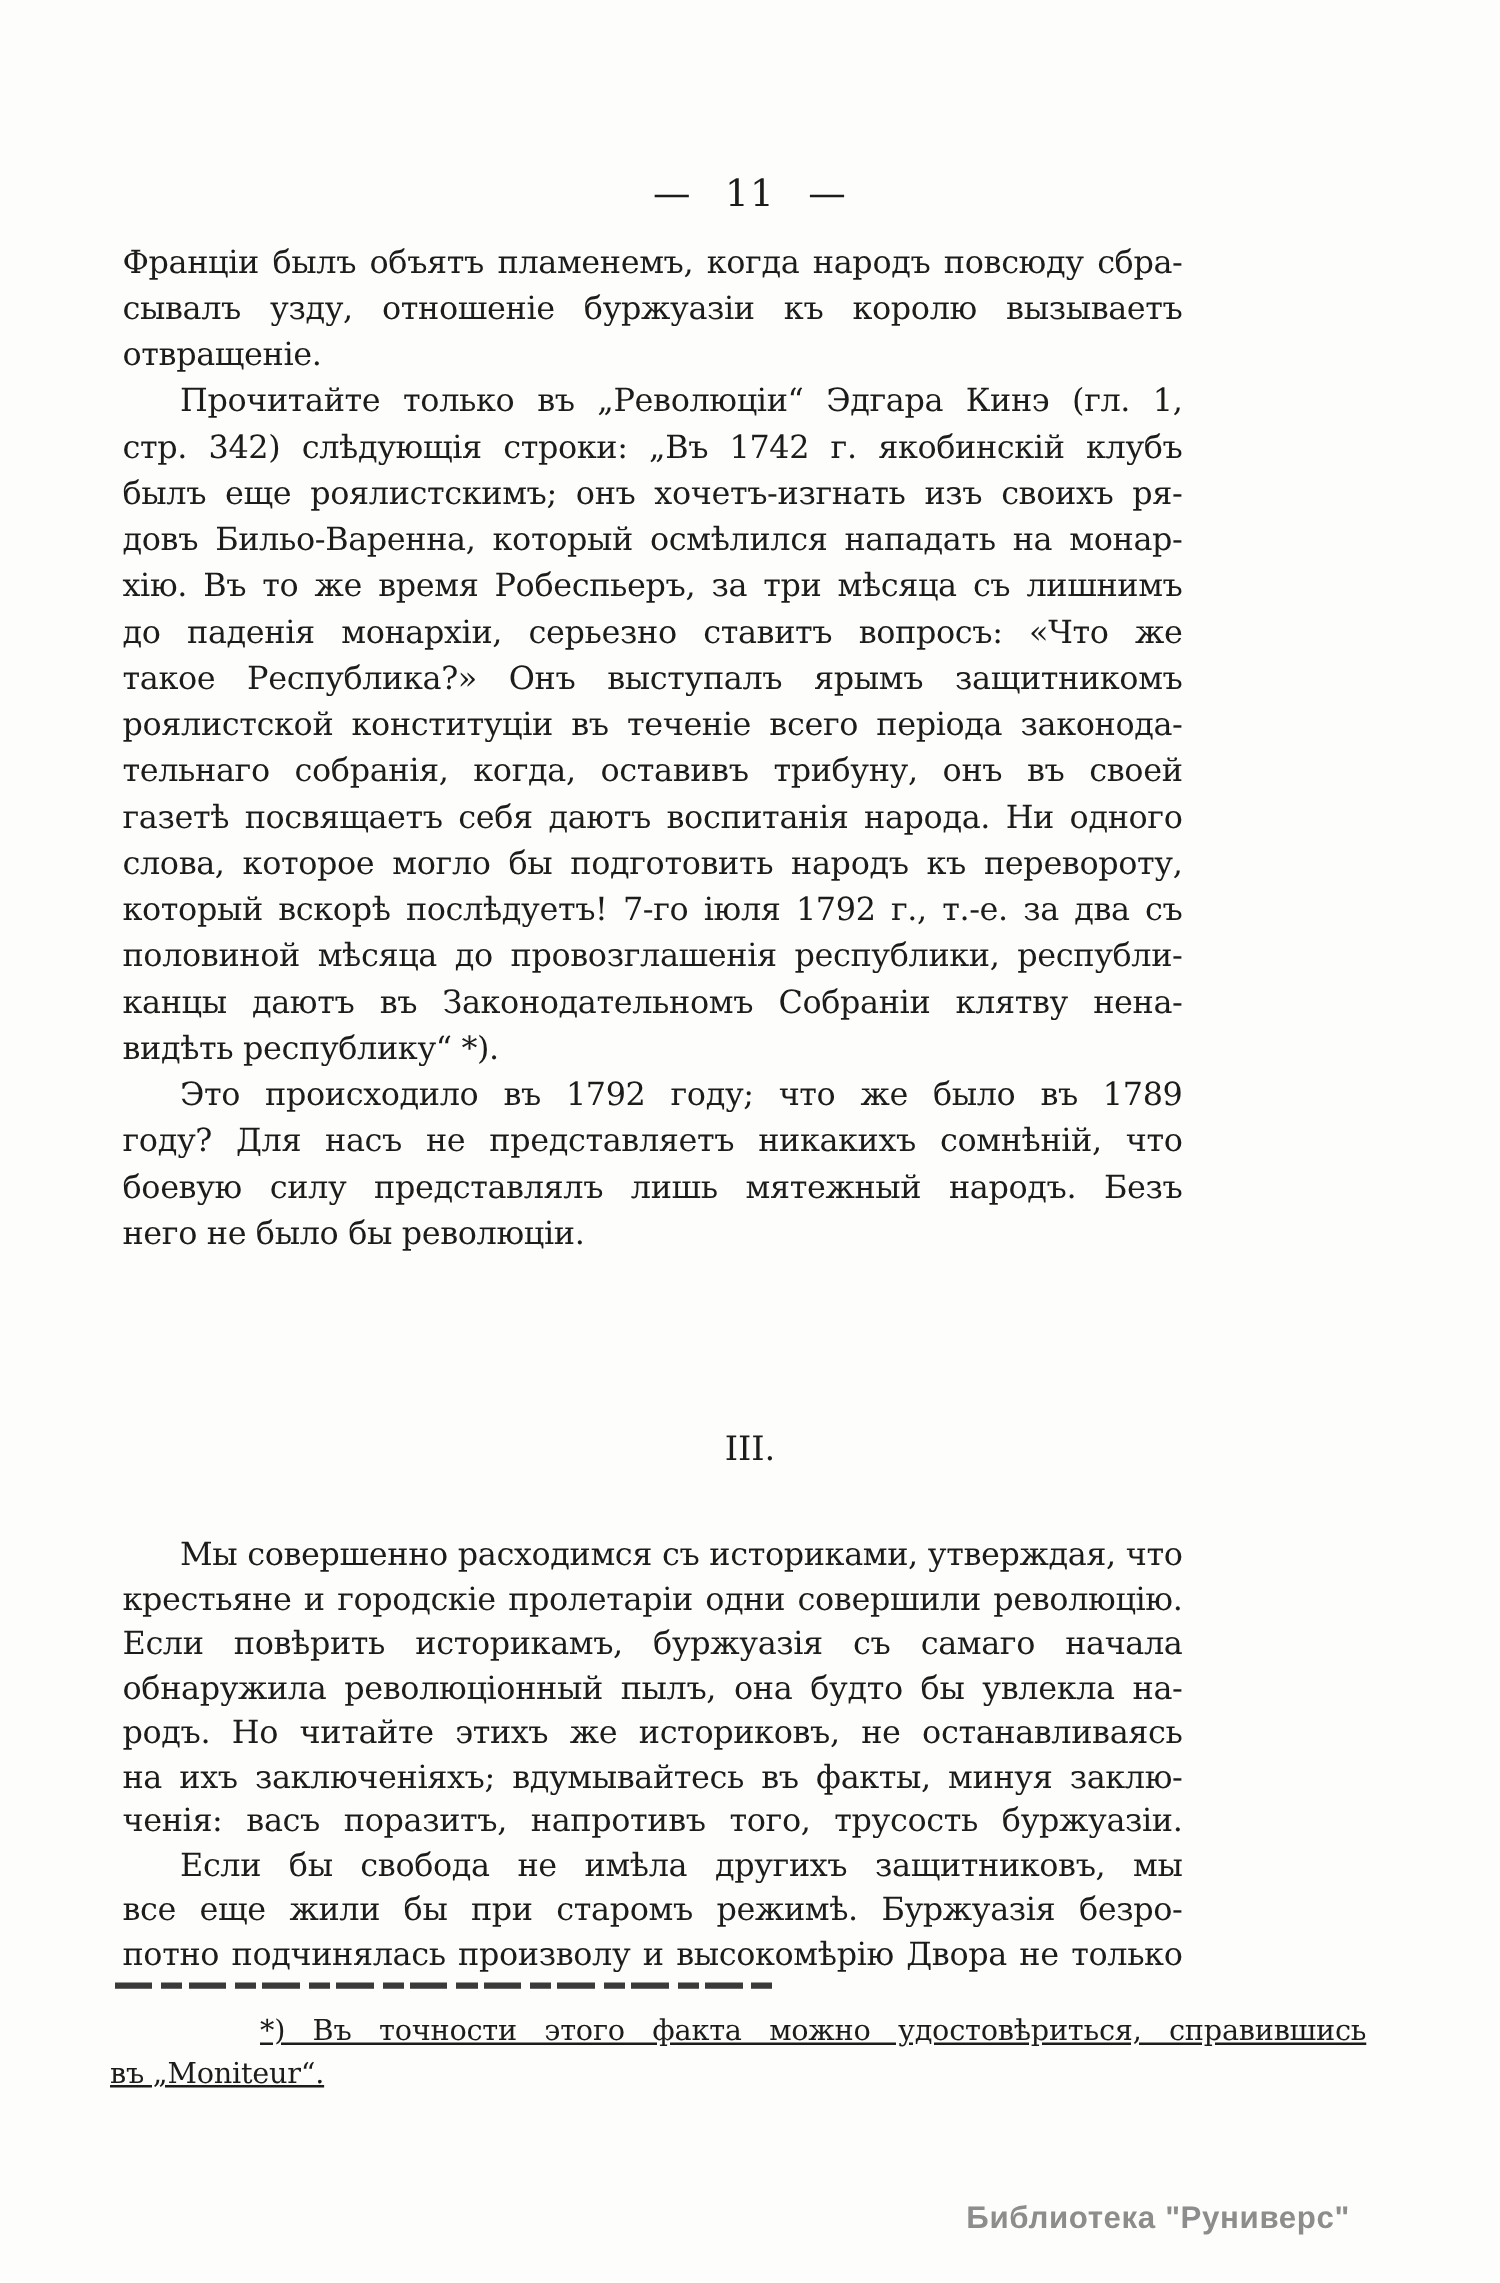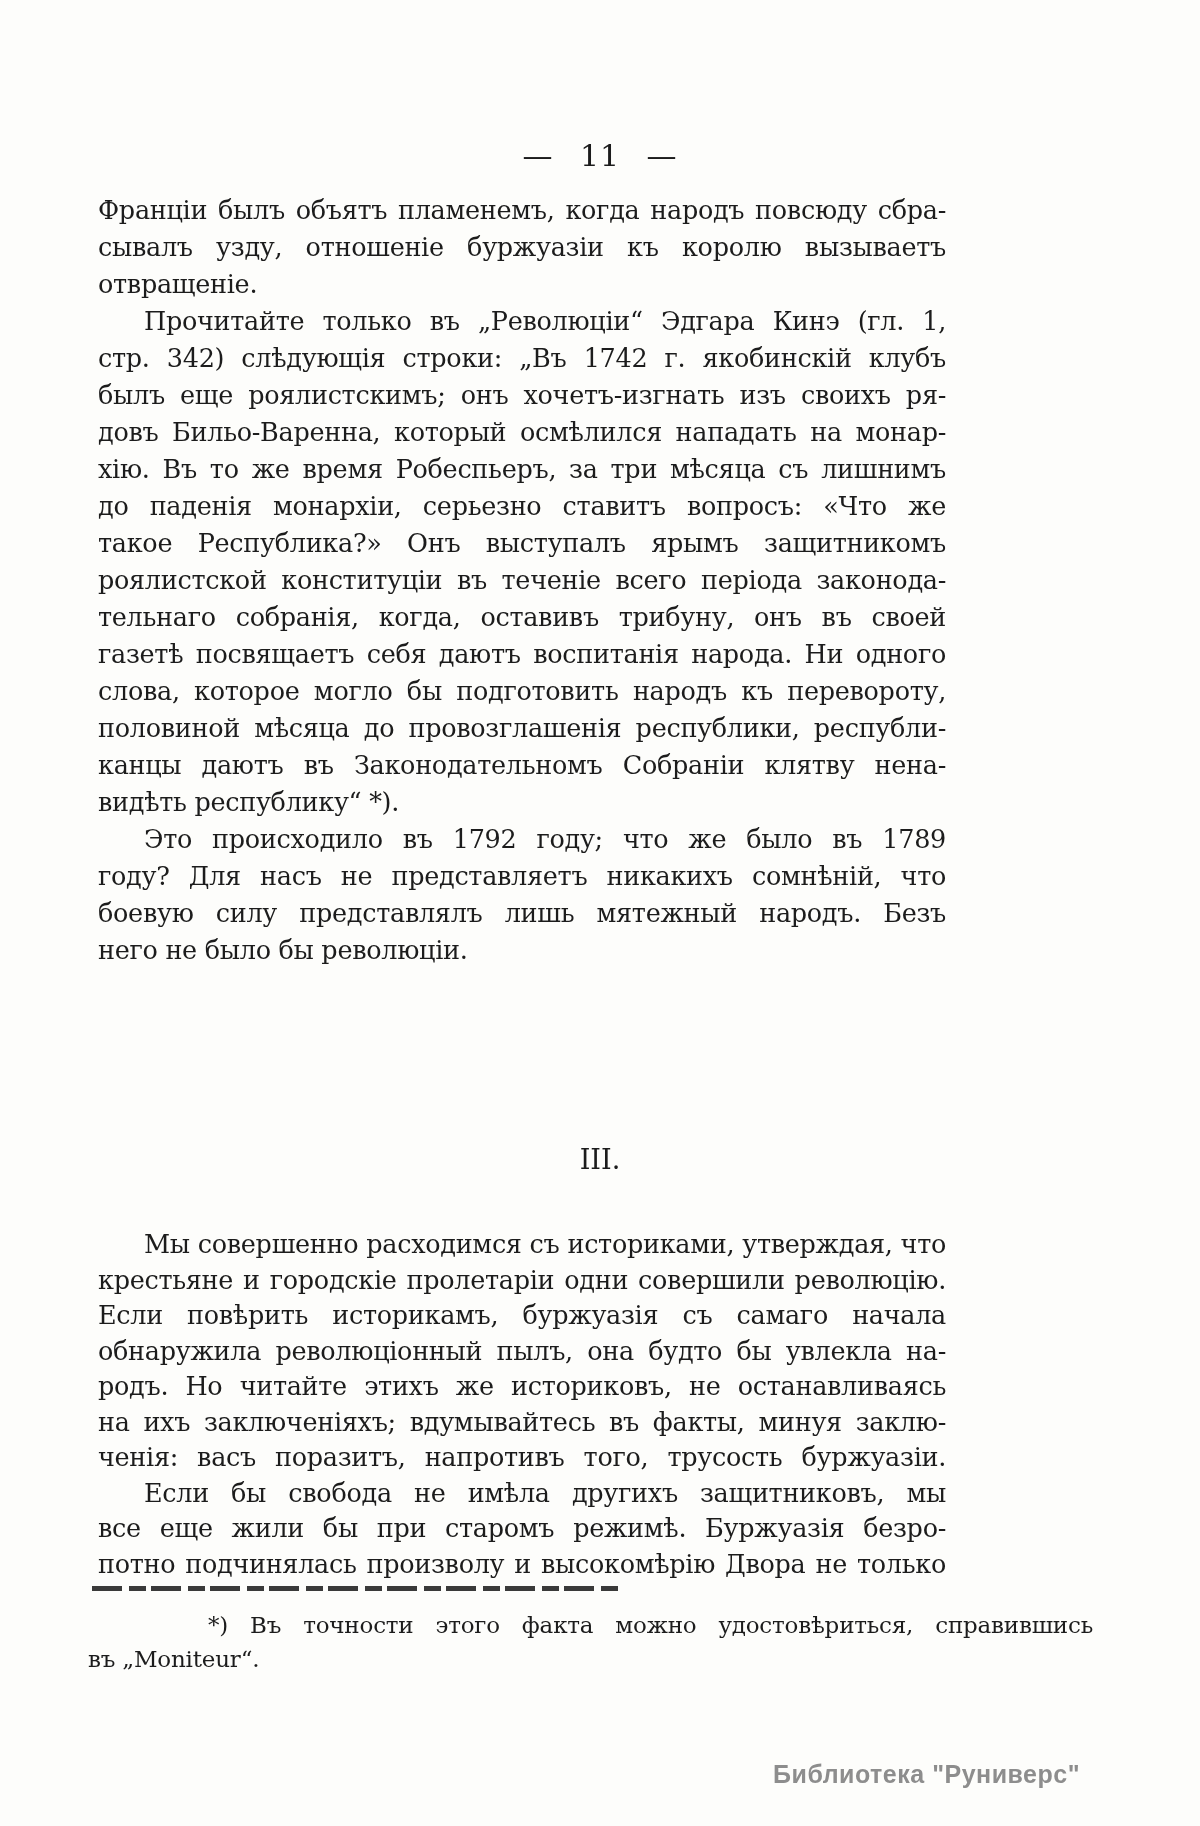--- a/index.html
+++ b/index.html
@@ -57,20 +57,21 @@
       rgba(0,0,0,0) 30px, rgba(0,0,0,0) 37px,
       #3a3a3a 37px, #3a3a3a 54px,
       rgba(0,0,0,0) 54px, rgba(0,0,0,0) 59px);
   }
   .footnote {
     position: absolute;
     top: 1608px; left: 88px; width: 1005px;
     font-size: 23px;
     line-height: 34px;
     letter-spacing: -0.2px;
+    text-decoration: underline;
   }
   .footnote .fl1 {
     text-indent: 120px;
     text-align: justify;
     text-align-last: justify;
   }
   .footnote .fl2 {
     text-align: left;
   }
   .watermark {
@@ -99,20 +100,21 @@
     <div class="line">стр. 342) слѣдующія строки: „Въ 1742 г. якобинскій клубъ</div>
     <div class="line">былъ еще роялистскимъ; онъ хочетъ-изгнать изъ своихъ ря-</div>
     <div class="line">довъ Бильо-Варенна, который осмѣлился нападать на монар-</div>
     <div class="line">хію. Въ то же время Робеспьеръ, за три мѣсяца съ лишнимъ</div>
     <div class="line">до паденія монархіи, серьезно ставитъ вопросъ: «Что же</div>
     <div class="line">такое Республика?» Онъ выступалъ ярымъ защитникомъ</div>
     <div class="line">роялистской конституціи въ теченіе всего періода законода-</div>
     <div class="line">тельнаго собранія, когда, оставивъ трибуну, онъ въ своей</div>
     <div class="line">газетѣ посвящаетъ себя даютъ воспитанія народа. Ни одного</div>
     <div class="line">слова, которое могло бы подготовить народъ къ перевороту,</div>
+    <div class="line">который вскорѣ послѣдуетъ! 7-го іюля 1792 г., т.-е. за два съ</div>
     <div class="line">половиной мѣсяца до провозглашенія республики, республи-</div>
     <div class="line">канцы даютъ въ Законодательномъ Собраніи клятву нена-</div>
     <div class="line end">видѣть республику“ *).</div>
 
     <div class="line ind">Это происходило въ 1792 году; что же было въ 1789</div>
     <div class="line">году? Для насъ не представляетъ никакихъ сомнѣній, что</div>
     <div class="line">боевую силу представлялъ лишь мятежный народъ. Безъ</div>
     <div class="line end">него не было бы революціи.</div>
   </div>
 

